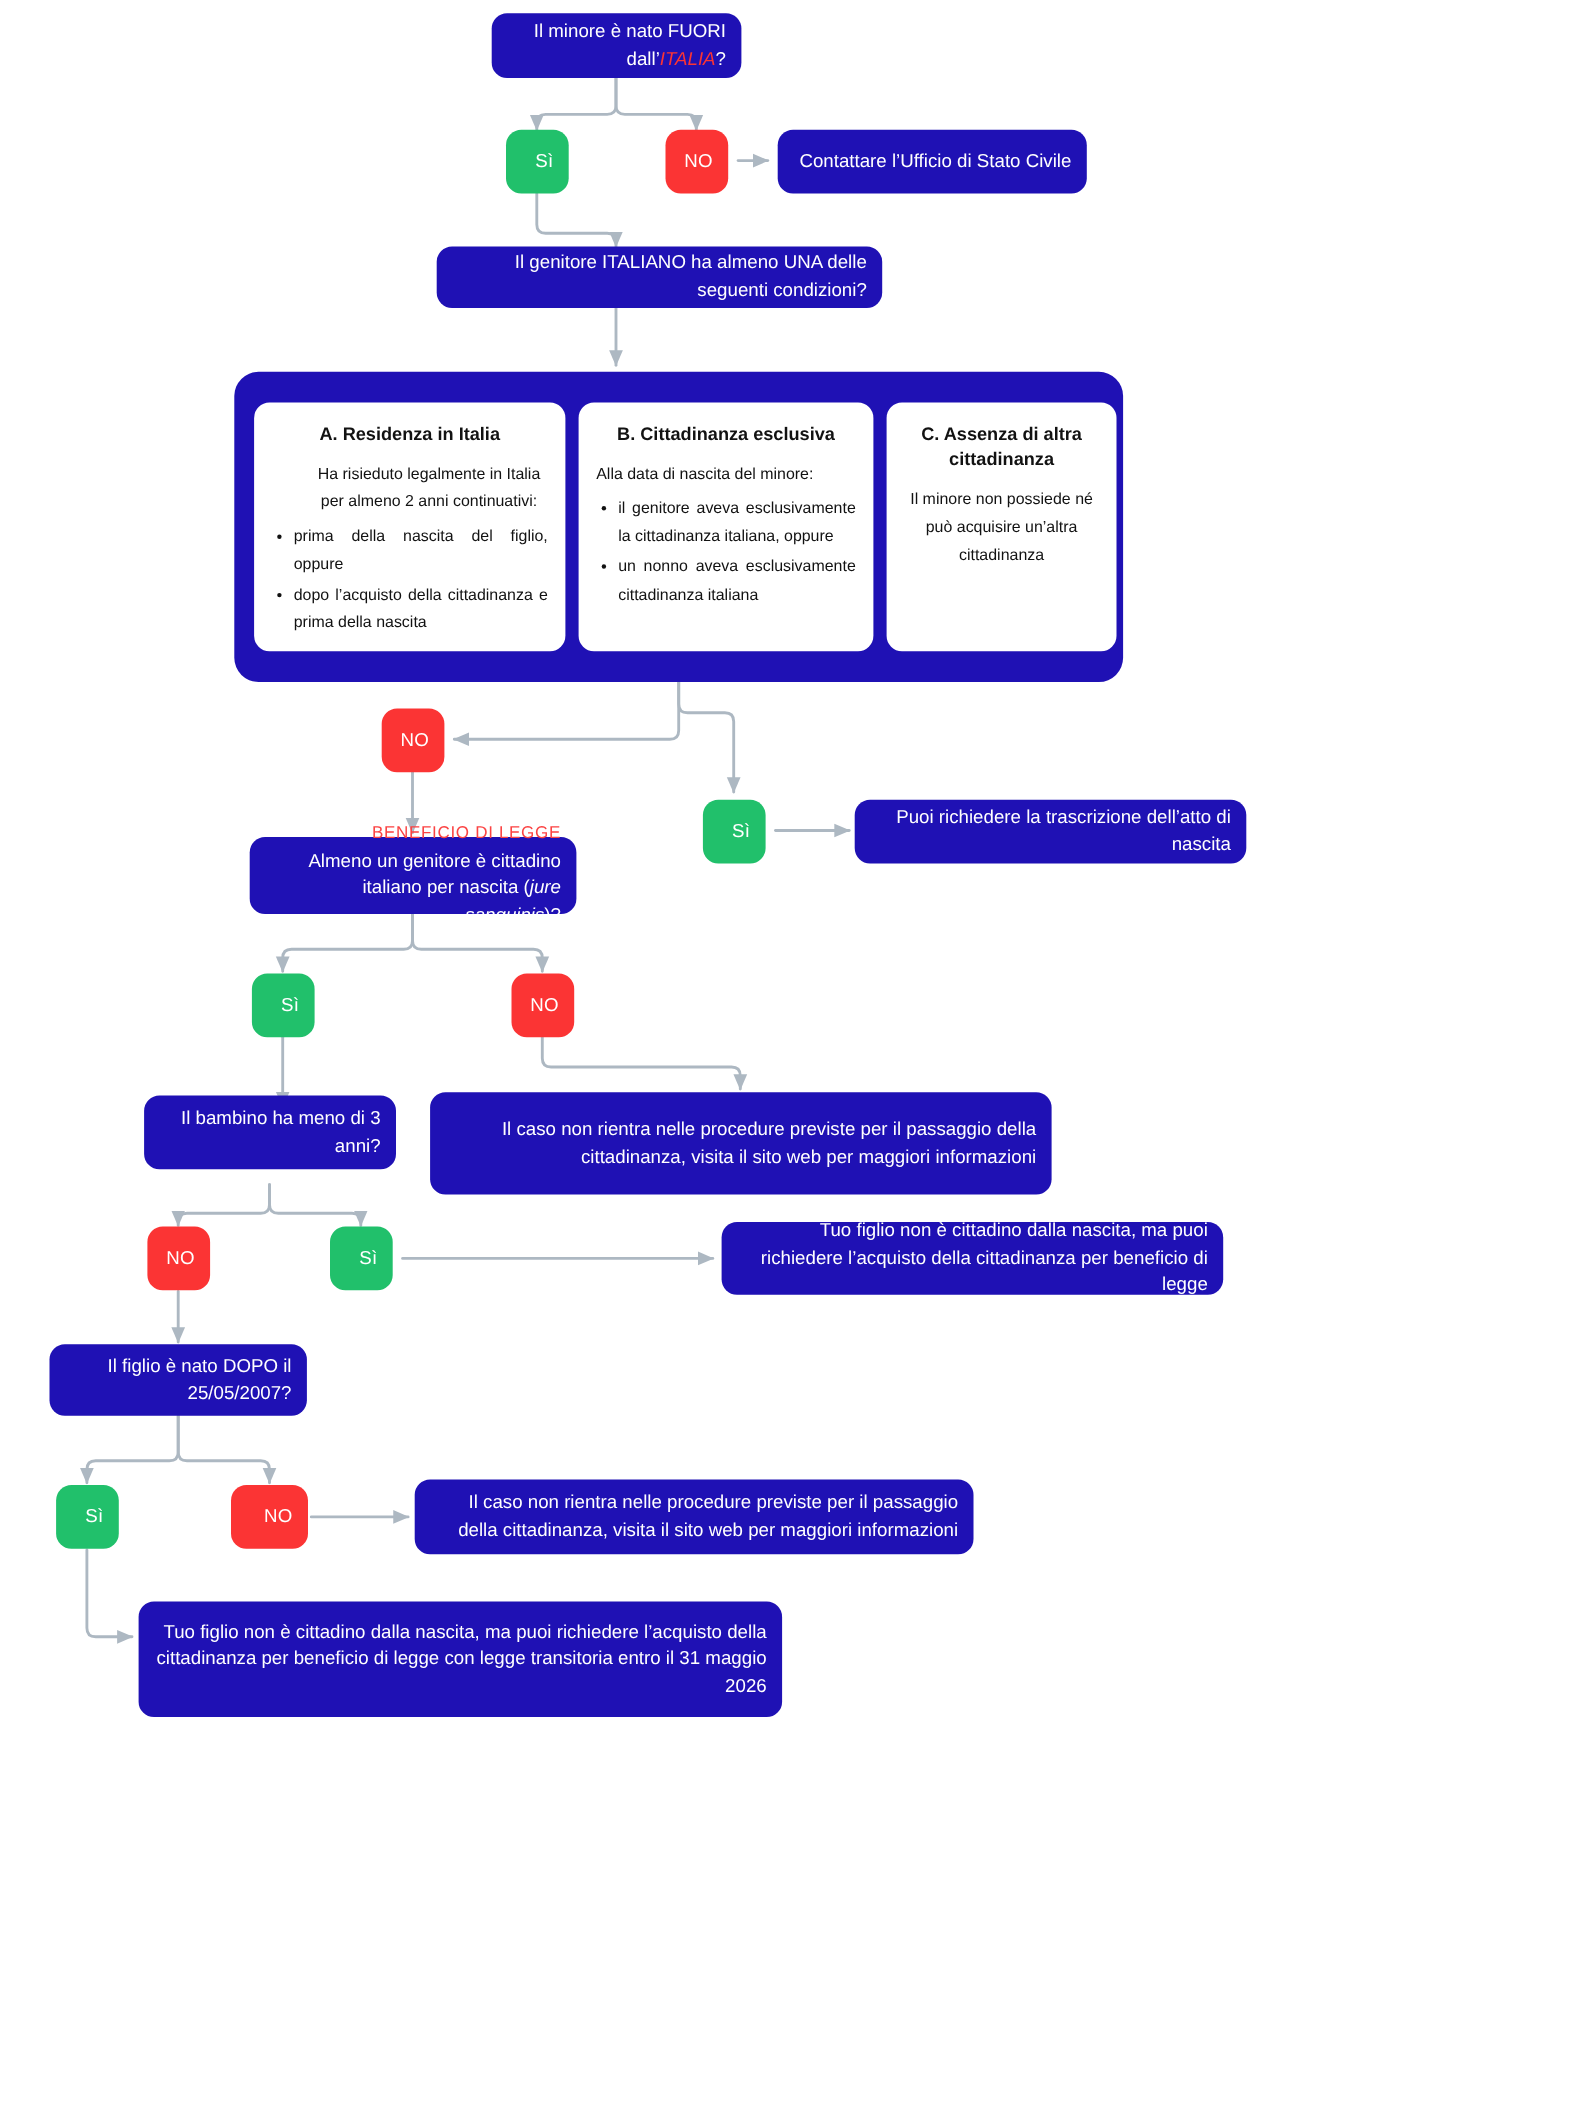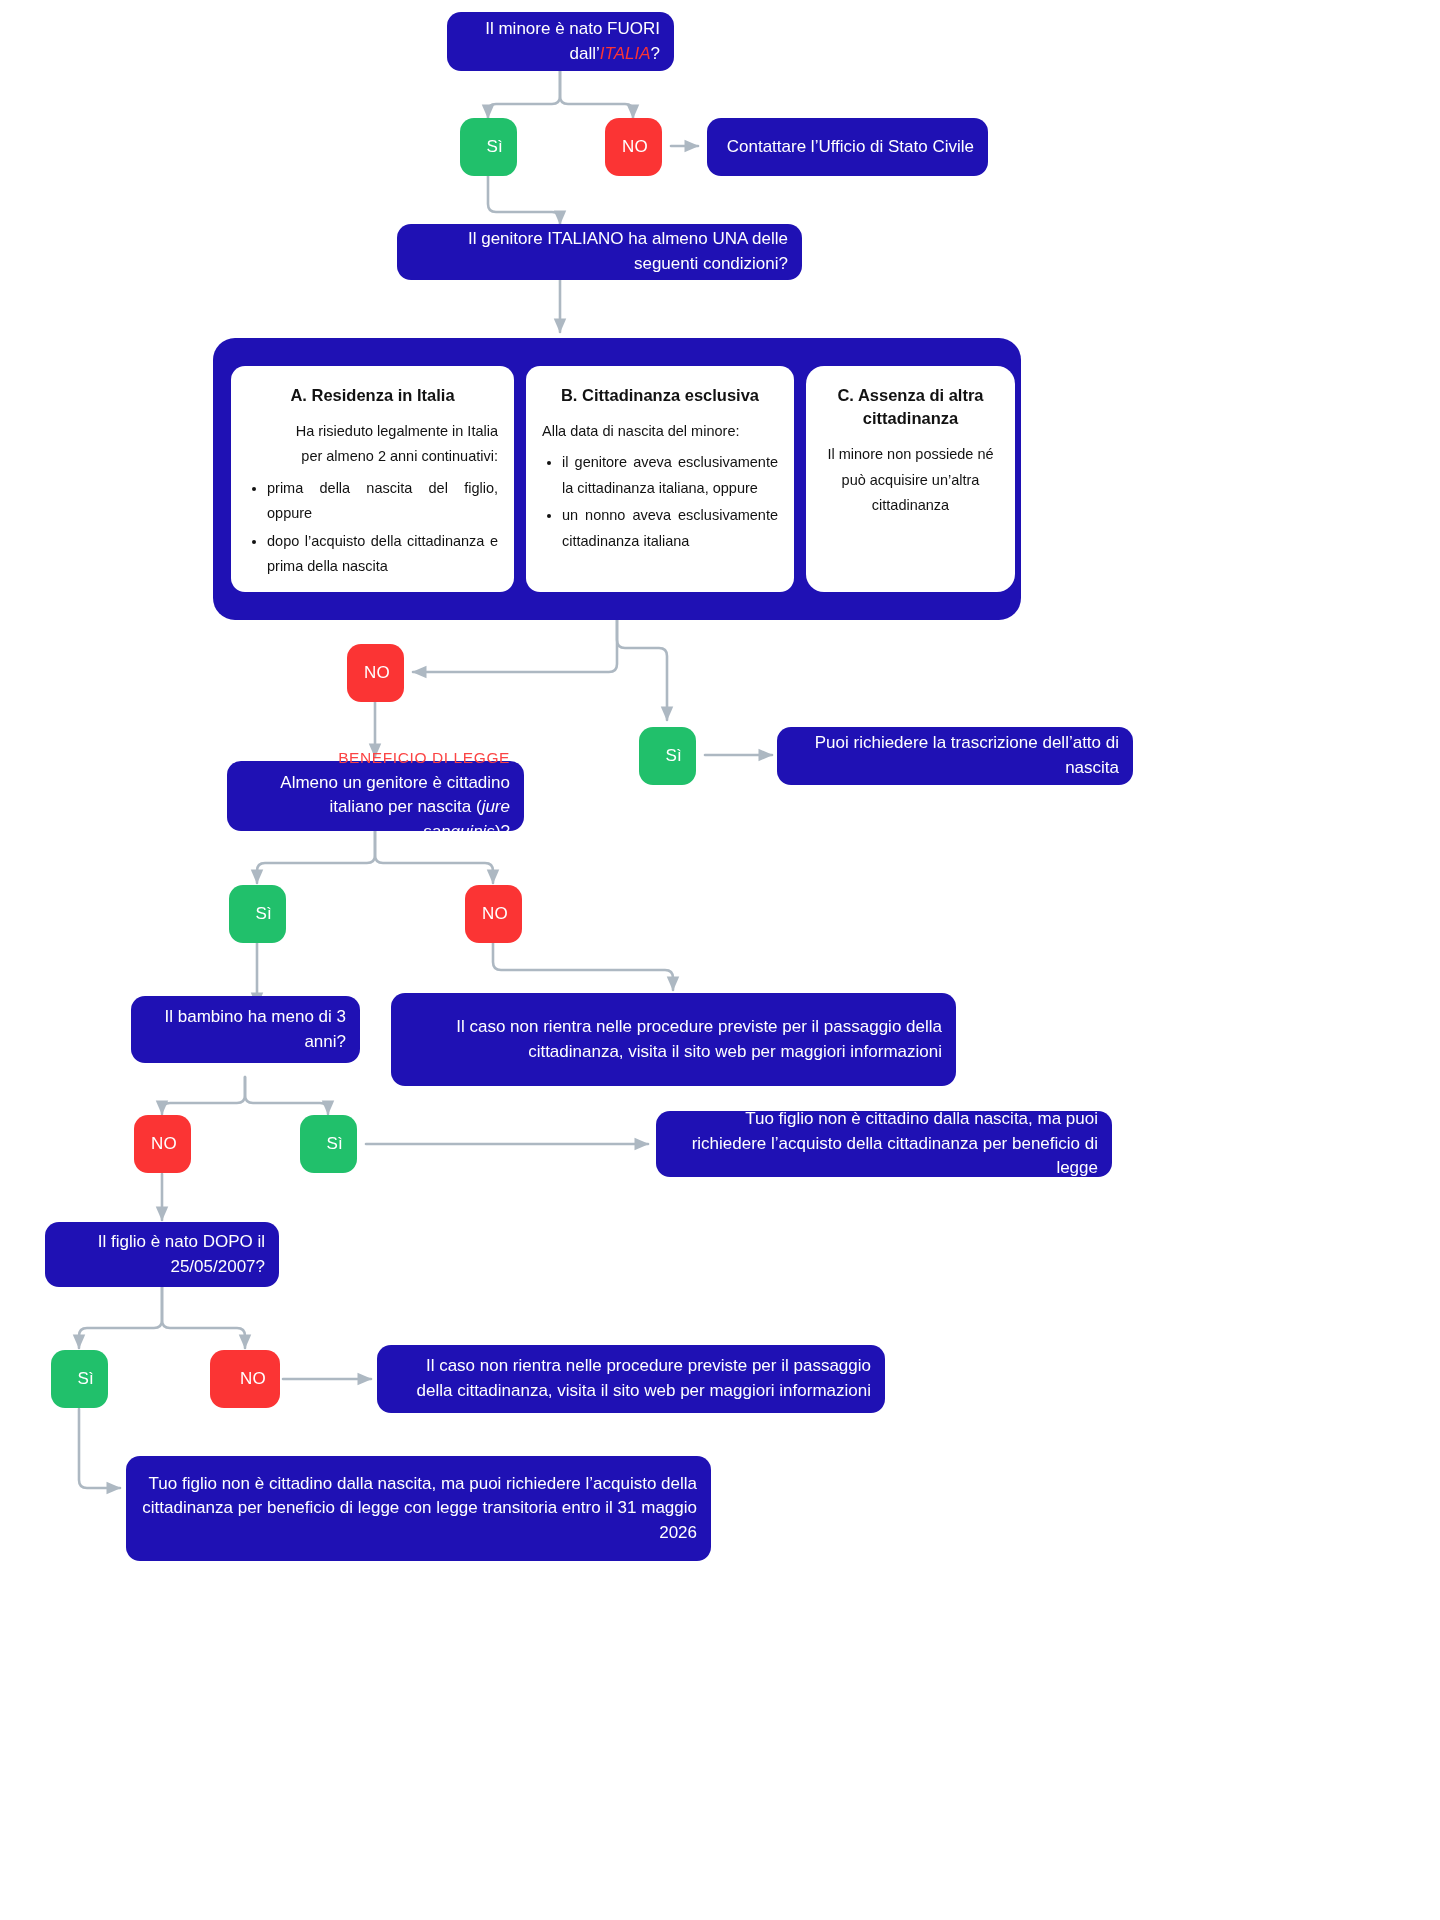--- a/index.html
+++ b/index.html
@@ -97,36 +97,36 @@
     box-sizing: border-box;
     padding: 18px 16px 14px 16px;
     color: #121212;
     font-size: 14.5px;
     line-height: 1.75;
     flex: 1 1 0;
     overflow: hidden;
   }
   .cond-card.card-a { flex: 0 0 283px; }
   .cond-card.card-b { flex: 0 0 268px; }
-  .cond-card.card-c { flex: 0 0 209px; text-align: center; border-radius: 18px; }
+  .cond-card.card-c { flex: 0 0 209px; text-align: center; }
 
   .cond-title {
     display: block;
     font-weight: bold;
     font-size: 16.5px;
     text-align: center;
     margin-bottom: 12px;
     line-height: 1.4;
   }
   .card-c .cond-title { font-size: 16.5px; }
   .cond-lead {
     display: block;
     margin: 0 0 6px 0;
   }
-  .card-a .cond-lead { text-align: right; margin-left: 35px; }
+  .card-a .cond-lead { text-align: center; margin-left: 35px; }
   .card-b .cond-lead { text-align: left; }
   .card-c .cond-body { display:block; text-align: center; }
   ul.cond-list {
     margin: 2px 0 0 0;
     padding-left: 20px;
     list-style: disc;
   }
   ul.cond-list li {
     margin: 0 0 2px 0;
     text-align: justify;

